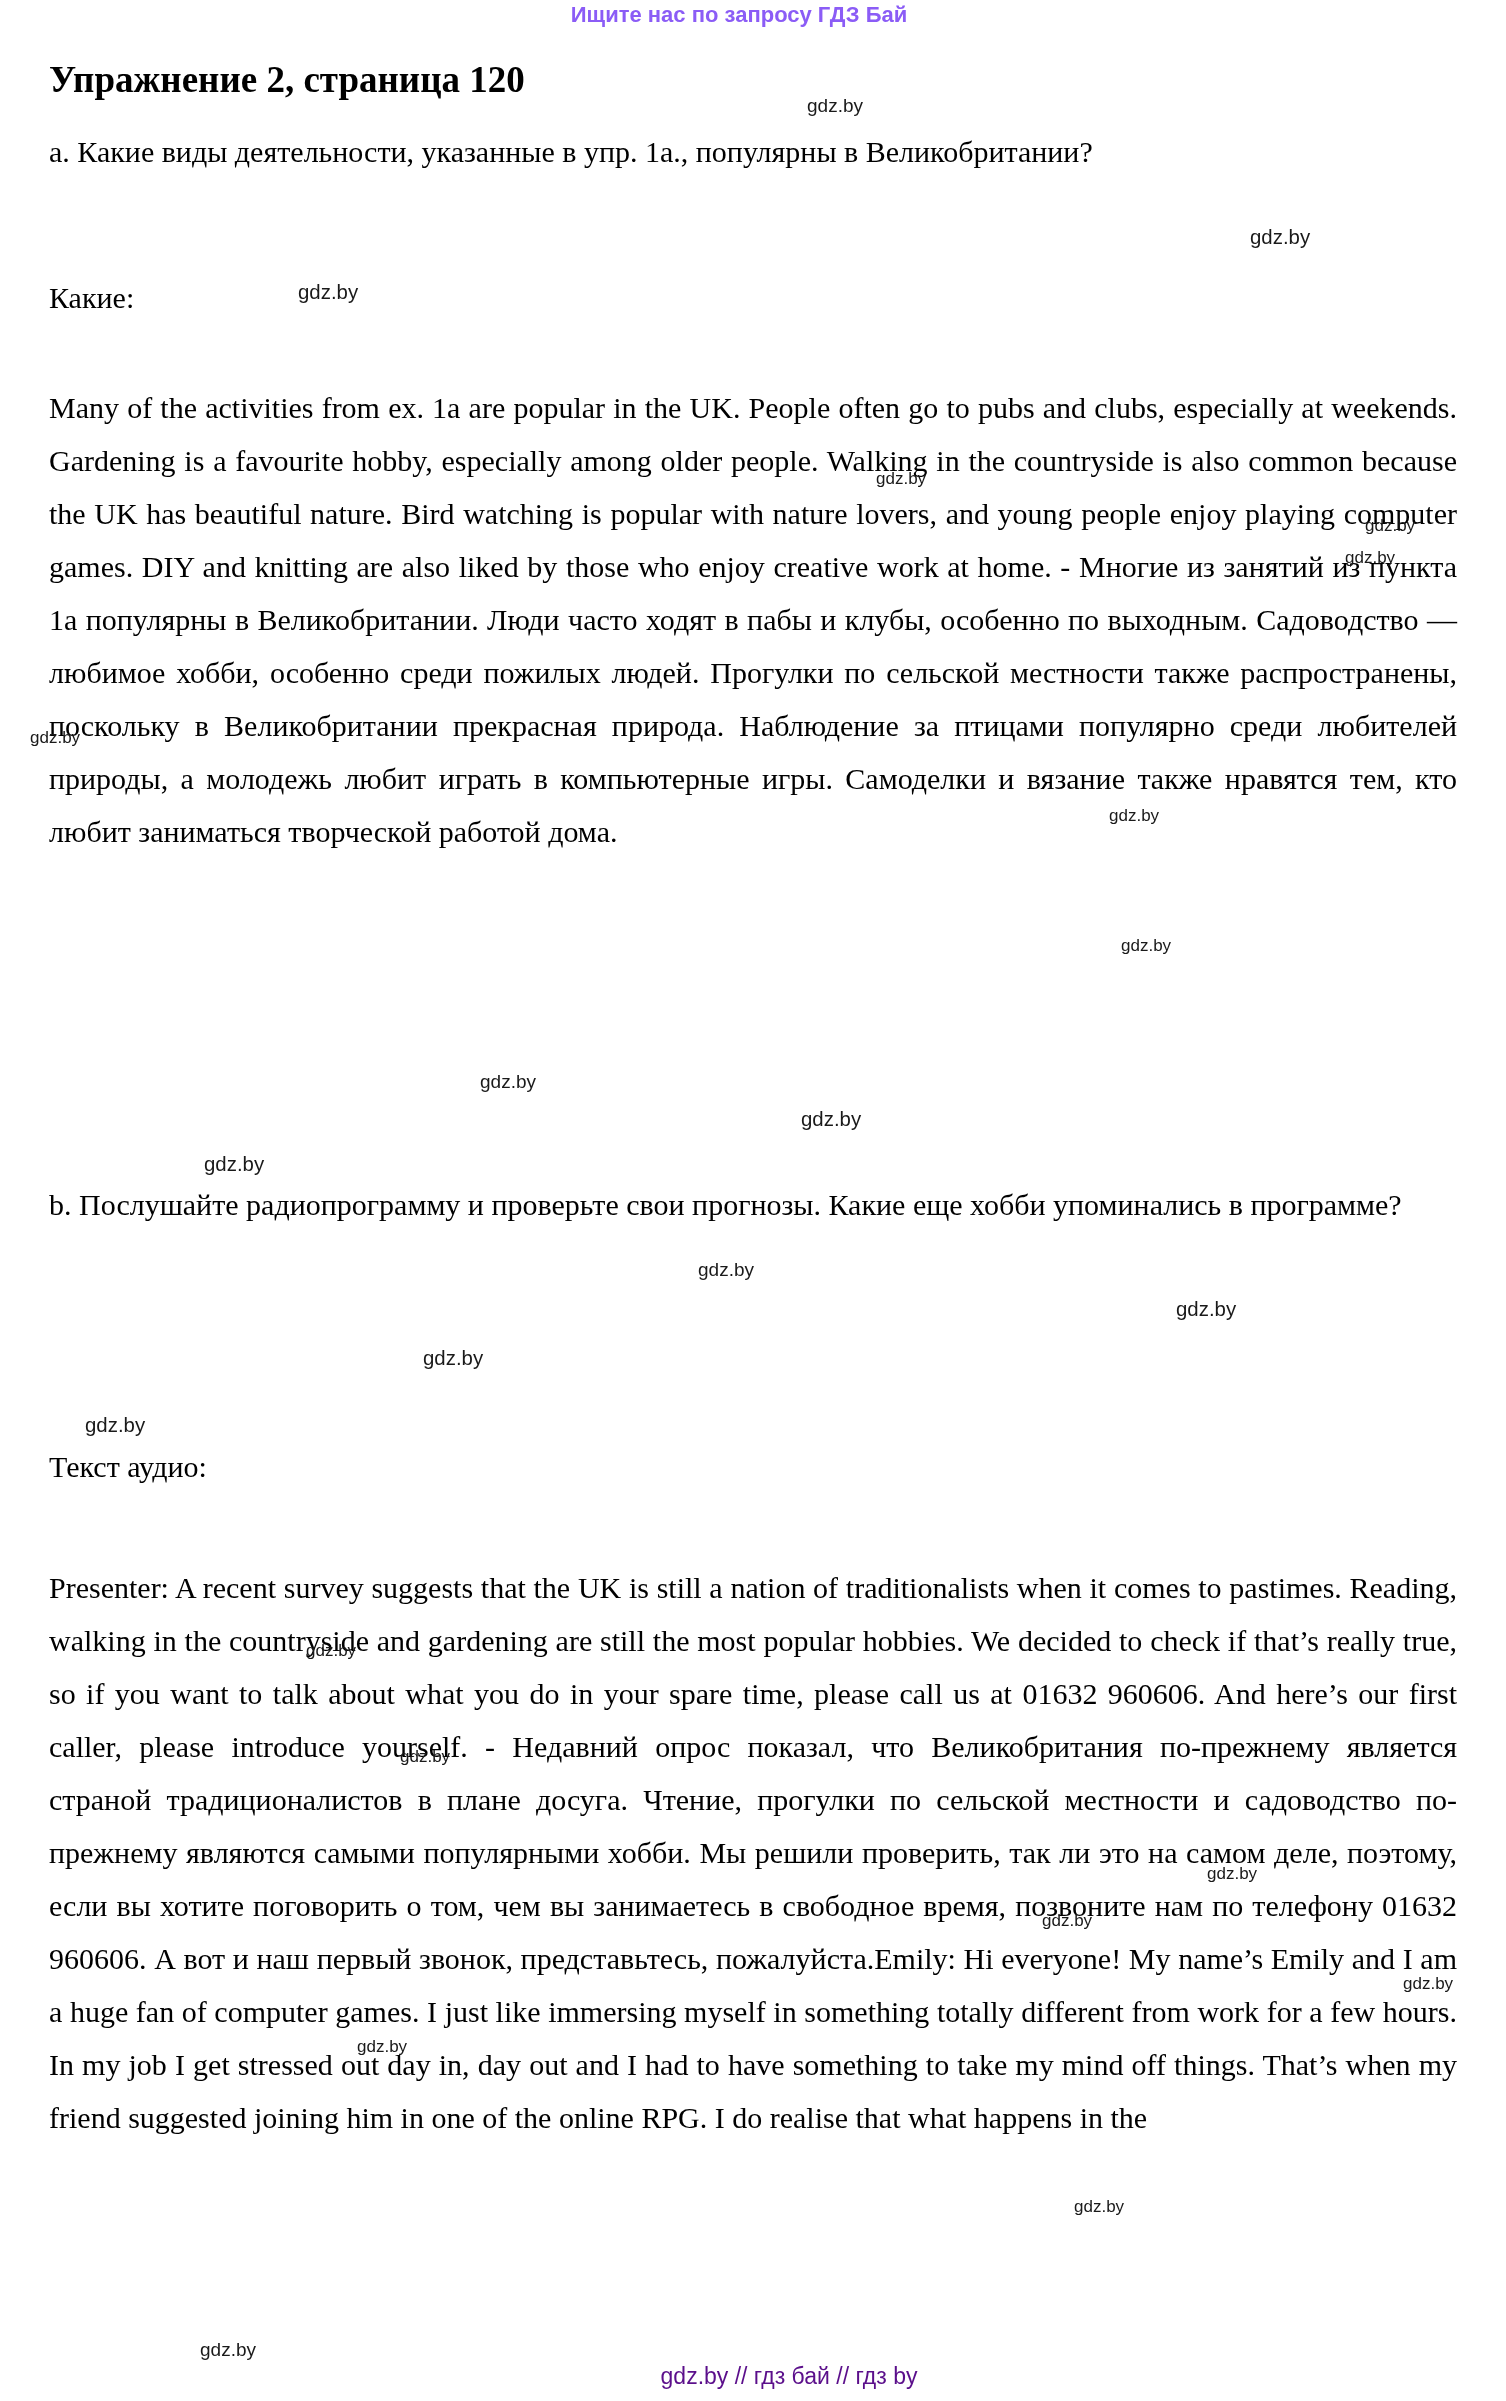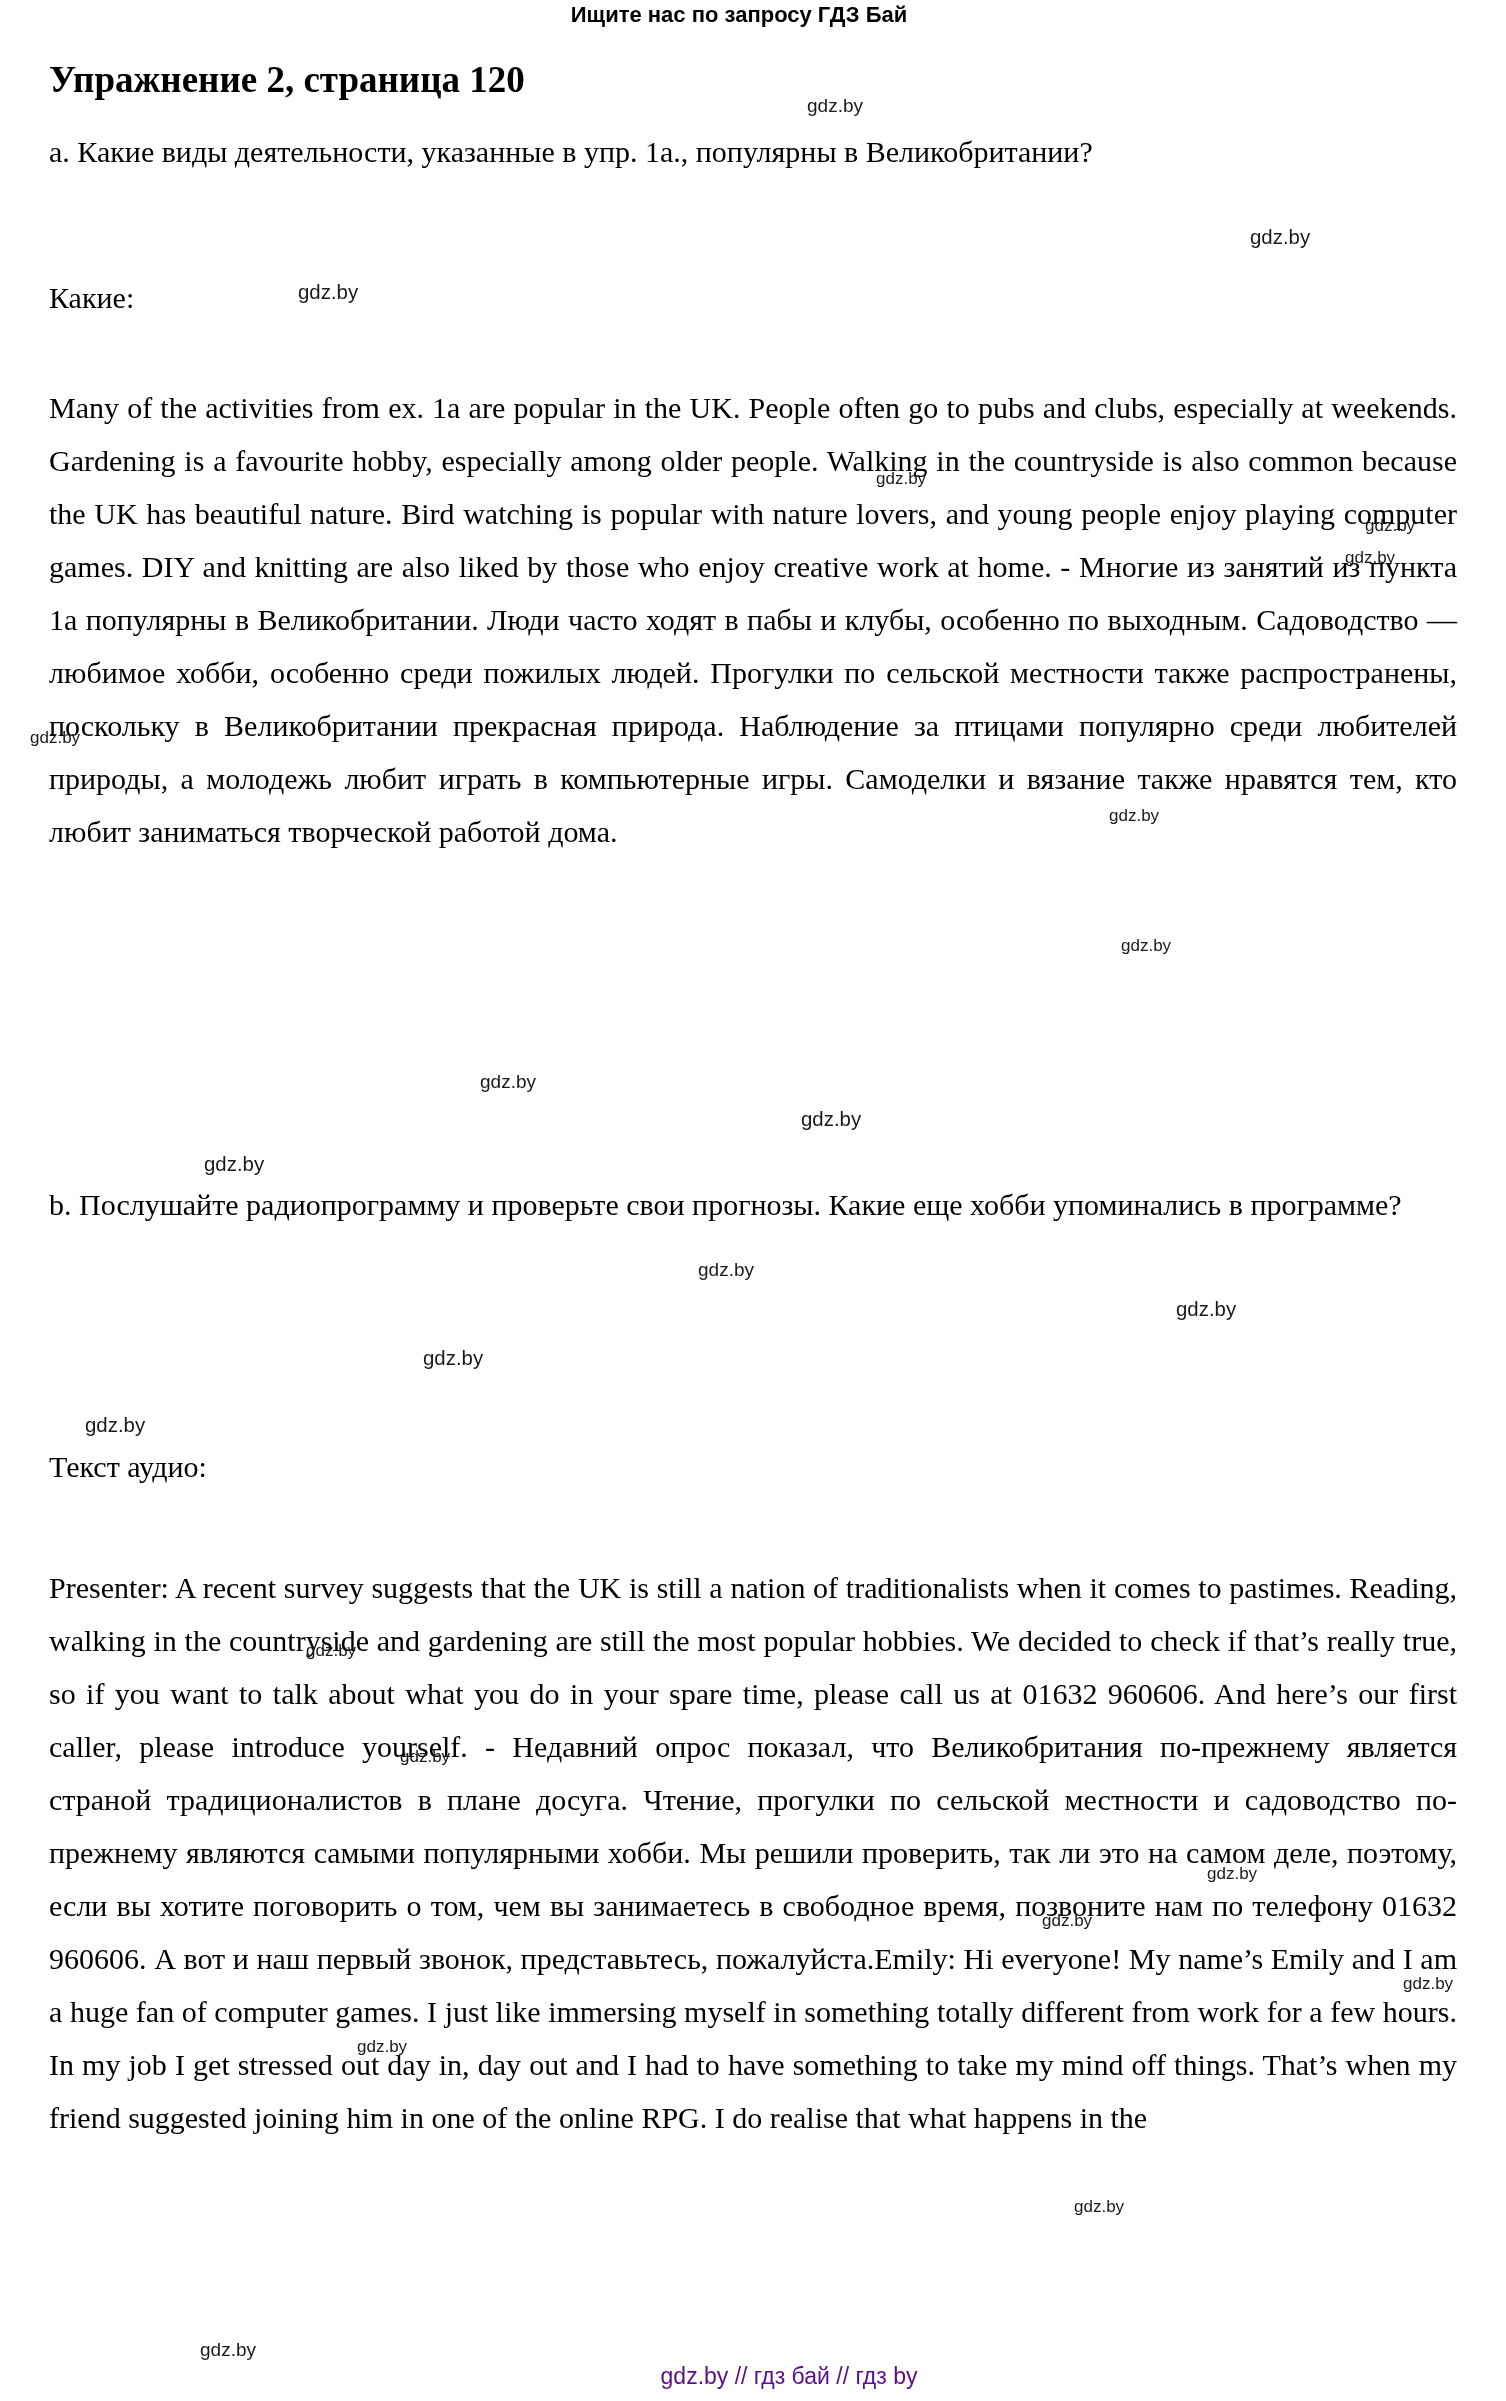--- a/index.html
+++ b/index.html
@@ -19,21 +19,21 @@
   
   .promo {
     position: absolute;
     top: 1.6px;
     left: 0;
     width: 1478px;
     text-align: center;
     font-family: "Liberation Sans", "DejaVu Sans", sans-serif;
     font-size: 22px;
     font-weight: bold;
-    color: #000000;
+    color: #8b5cf6;
     letter-spacing: 0px;
     white-space: nowrap;
   }
 
   
   .page {
     position: absolute;
     top: 0;
     left: 49px;
     width: 1411px;

